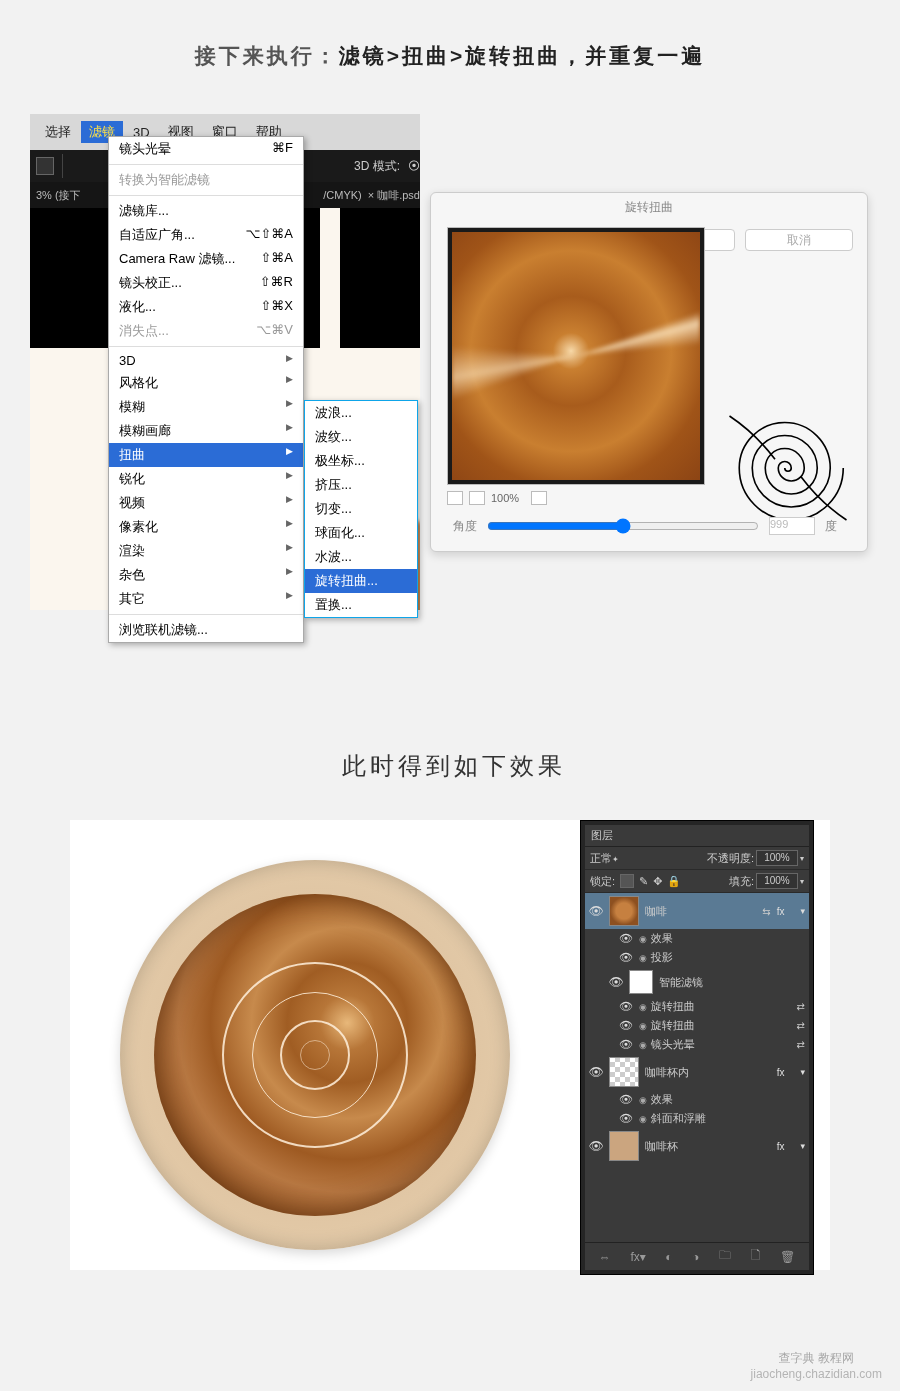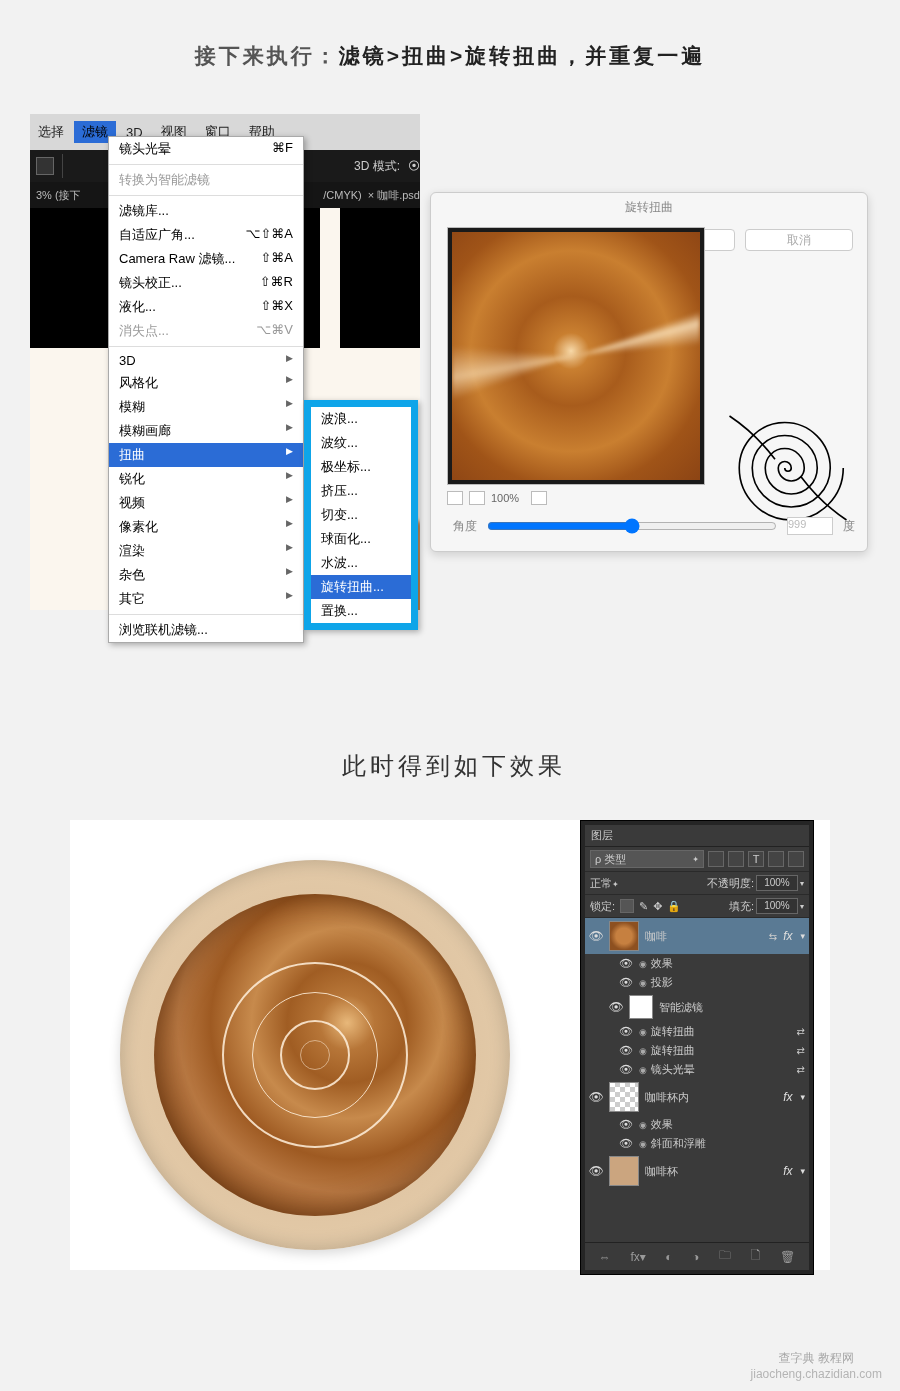--- a/index.html
+++ b/index.html
@@ -3,58 +3,58 @@
 <meta charset="utf-8">
 <style>
 * { margin: 0; padding: 0; box-sizing: border-box; font-family: "Microsoft YaHei", sans-serif; }
 body { width: 900px; height: 1391px; background: #f2f2f2; position: relative; }
 
 .caption1 { text-align: center; font-size: 21px; color: #555; padding-top: 42px; letter-spacing: 3px; font-weight: bold; }
 .caption1 .em { color: #222; }
 .caption2 { text-align: center; font-size: 24px; color: #333; padding-top: 60px; padding-bottom: 40px; letter-spacing: 4px; }
 
 .ps-block { position: absolute; top: 114px; left: 30px; width: 390px; height: 482px; background: #1a1a1a; }
-.ps-menubar { display: flex; background: #d8d8d8; font-size: 13px; color: #222; height: 36px; align-items: center; padding-left: 0; gap: 2px; }
+.ps-menubar { display: flex; background: #d8d8d8; font-size: 13px; color: #222; height: 36px; align-items: center; padding-left: 7px; gap: 2px; }
 .ps-menubar span { padding: 2px 8px; }
-.ps-menubar .hl { background: #2b6cd6; color: #000000; }
+.ps-menubar .hl { background: #2b6cd6; color: #fde047; }
 .ps-toolrow { display: flex; align-items: center; height: 32px; padding-left: 6px; gap: 8px; font-size: 12px; color: #ccc; }
 .ps-toolrow .swatch { width: 18px; height: 18px; background: #333; border: 1px solid #666; }
 .ps-toolrow .sep { width: 1px; height: 24px; background: #444; }
 .ps-tabrow { display: flex; align-items: center; height: 26px; background: #151515; font-size: 11px; color: #bbb; padding-left: 6px; gap: 6px; }
 .ps-canvas { background: #000; height: 140px; position: relative; }
 .ps-canvas::after { content:""; position:absolute; right:80px; top:0; width:20px; height:140px; background:#fbf6ee; }
 .ps-canvas2 { background:#fbf6ee; flex:1; position:relative; overflow:hidden; }
 .coffee-peek { position:absolute; bottom:-120px; right:-60px; width:220px; height:220px; border-radius:50%;
   background: radial-gradient(circle at 45% 40%, #b97a3a 20%, #c89060 45%, #b07335 100%); filter:blur(2px); }
 
 .menu-dd { position: absolute; top: 136px; left: 108px; width: 196px; background: #fff; border: 1px solid #aaa; font-size: 13px; box-shadow: 2px 2px 6px rgba(0,0,0,.3);}
 .menu-dd .item { display:flex; justify-content:space-between; padding: 3px 10px; white-space:nowrap; }
 .menu-dd .dim { color:#999; }
 .menu-dd hr { border:none; border-top:1px solid #ddd; margin:3px 0; }
 .menu-dd .arrow::after { content:"▶"; font-size:9px; color:#666; }
 .menu-dd .hl { background:#2b6cd6; color:#fff; }
 .menu-dd .hl.arrow::after { color:#fff; }
 
-.submenu { position:absolute; top:400px; left:304px; width:114px; background:#fff; border:7px solid #0ea5e9; font-size:13px; box-shadow:2px 2px 6px rgba(0,0,0,.3);}
+.submenu { position:absolute; top:400px; left:304px; width:114px; background:#fff; border:1px solid #0ea5e9; font-size:13px; box-shadow:2px 2px 6px rgba(0,0,0,.3);}
 .submenu .item { padding:3px 10px; }
 .submenu .hl { background:#2b6cd6; color:#fff; }
 
 .twirl-dialog { position:absolute; top:192px; left:430px; width:438px; height:360px; background:#f6f6f6; border:1px solid #ccc; border-radius:6px; box-shadow:0 3px 10px rgba(0,0,0,.15);}
 .twirl-dialog .title { text-align:center; font-size:12px; color:#888; padding:6px; }
 .twirl-dialog .btns { position:absolute; right:14px; top:36px; display:flex; flex-direction:row; gap:10px; }
 .twirl-dialog .btn { width:108px; height:22px; background:#fff; border:1px solid #ccc; border-radius:4px; font-size:12px; color:#aaa; text-align:center; line-height:20px;}
 .preview { position:absolute; left:16px; top:34px; width:258px; height:258px; border:1px solid #bbb; background:#1a1a1a; overflow:hidden;}
 .preview .img { position:absolute; inset:4px; background: radial-gradient(circle at 48% 48%, #f7d8a7 0%, #c97f30 10%, #a85c1c 30%, #c97f30 55%, #a05418 75%, #8c4414 100%); overflow:hidden;}
 .preview .swirl-l { position:absolute; inset:0; background:
   conic-gradient(from 30deg, transparent 0 40deg, rgba(255,235,200,.8) 45deg, transparent 55deg 220deg, rgba(255,235,200,.6) 230deg, transparent 245deg);
   filter: blur(2px); }
 .preview-bar { position:absolute; left:16px; top:296px; width:258px; height:18px; display:flex; align-items:center; gap:6px; font-size:11px; color:#666; }
 .preview-bar .tiny { width:16px; height:14px; border:1px solid #bbb; background:#fff; }
 .spiral-ic { position:absolute; right:14px; top:210px; width:130px; height:130px; }
-.angle-row { position:absolute; left:22px; bottom:16px; right:12px; display:flex; align-items:center; gap:10px; font-size:12px; color:#888;}
+.angle-row { position:absolute; left:22px; bottom:16px; right:30px; display:flex; align-items:center; gap:10px; font-size:12px; color:#888;}
 .angle-row input[type=range]{ flex:1; }
 .angle-row .numbox { width:46px; height:18px; border:1px solid #ccc; background:#fff; font-size:11px; color:#bbb; }
 
 .result-area { position:absolute; top:820px; left:70px; right:70px; height:450px; background:#fff; }
 .coffee-cup { position:absolute; top:40px; left:50px; width:390px; height:390px; border-radius:50%;
   background: radial-gradient(circle, #d5b694 0%, #e3caa8 72%, #c9a578 74%, #e5d2b6 78%, #c3a07a 85%, #d4b896 100%);
   box-shadow: inset 0 0 20px rgba(0,0,0,.2), 0 4px 12px rgba(0,0,0,.15); }
 .coffee-cup .liq { position:absolute; inset:34px; border-radius:50%;
   background: radial-gradient(circle at 60% 40%, #e8b87a 0%, #b77638 10%, #a05d23 22%, #c78a4c 35%, #9e5a22 50%, #b87842 62%, #8c4d1c 80%, #975625 100%);
   box-shadow: inset 0 0 30px rgba(60,25,0,.6); }
@@ -77,21 +77,21 @@
 .lp-body { flex:1; overflow:hidden;}
 .layer { display:flex; align-items:center; gap:6px; padding:3px 4px;}
 .layer.hi { background:#5a7a94;}
 .layer .eye { width:14px; height:14px; display:flex; align-items:center; justify-content:center; color:#ddd; font-size:12px;}
 .layer .thumb { width:30px; height:30px; border:1px solid #888; background:#fff;}
 .layer .thumb.coffee { background: radial-gradient(circle at 50% 50%, #c68040 40%, #8d5020 70%) #fff; }
 .layer .thumb.check { background: repeating-conic-gradient(#ccc 0 25%, #fff 0 50%) 0/10px 10px;}
 .layer .thumb.tan { background:#cba57f;}
 .layer .thumb.white { background:#fff;}
 .layer .lbl { flex:1; font-size:11px;}
-.layer .fx { font-style:italic; font-size:12px; color:#ddd; margin-right:2px;}
+.layer .fx { font-size:10px; color:#ddd; margin-right:10px;}
 .layer .chev { font-size:9px; color:#ddd;}
 .sublayer { display:flex; align-items:center; gap:6px; padding:2px 4px 2px 34px; font-size:11px;}
 .sublayer .eye { width:14px; height:14px; color:#ddd; font-size:11px;}
 .sublayer .dot::before { content:"◉"; font-size:9px; color:#aaa; margin-right:4px;}
 .sublayer .toggle { margin-left:auto; font-size:10px; color:#ccc;}
 .lp-foot { display:flex; align-items:center; justify-content:space-around; padding:3px 4px; border-top:1px solid #222; font-size:12px; color:#999;}
 
 .watermark { position:absolute; bottom:10px; right:18px; text-align:center; font-size:12px; color:#aaa; opacity:.85;}
 .watermark .big { font-size:12px; color:#999;margin-top:7px;}
 </style>
@@ -257,31 +257,20 @@
     <div class="ring r1"></div>
     <div class="ring r2"></div>
     <div class="ring r3"></div>
     <div class="ring r4"></div>
   </div>
 </div>
 
 <div class="layers-panel">
   <div class="inner">
     <div class="lp-tab">图层</div>
-    <div class="lp-row">
-      <div class="sel">
-          <span>ρ 类型</span>
-          <span style="margin-left:auto;font-size:8px;">✦</span>
-        </div>
-      <div class="ico"></div>
-      <div class="ico"></div>
-      <div class="ico" style="color:#ccc;text-align:center;line-height:14px;">T</div>
-      <div class="ico"></div>
-      <div class="ico"></div>
-    </div>
     <div class="lp-lock">
       <div class="sel" style="width:70px;"><span>正常</span><span style="margin-left:auto;font-size:8px;">✦</span></div>
       <div class="pct">
           <span>不透明度:</span>
           <div class="box">100%</div>
           <span style="font-size:8px;">▾</span>
         </div>
     </div>
     <div class="lp-lock">
       <span>锁定:</span>

